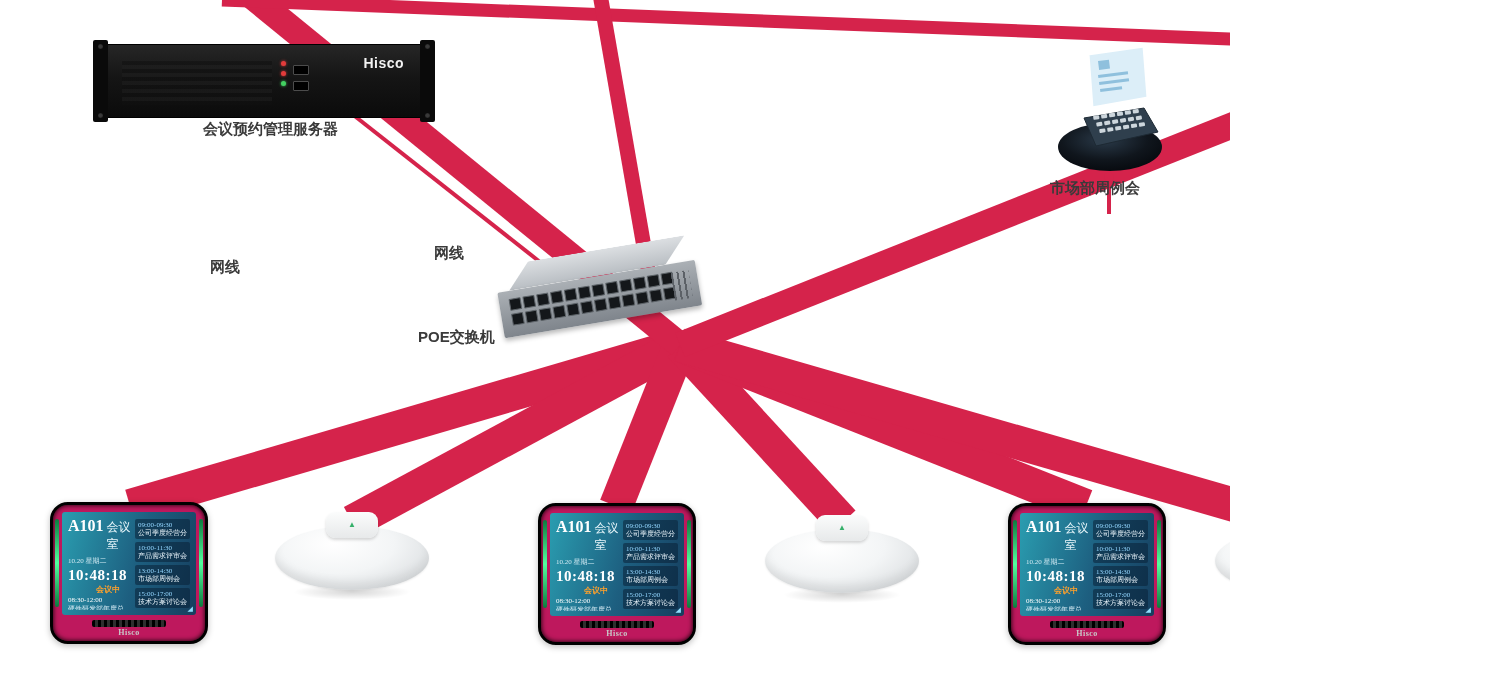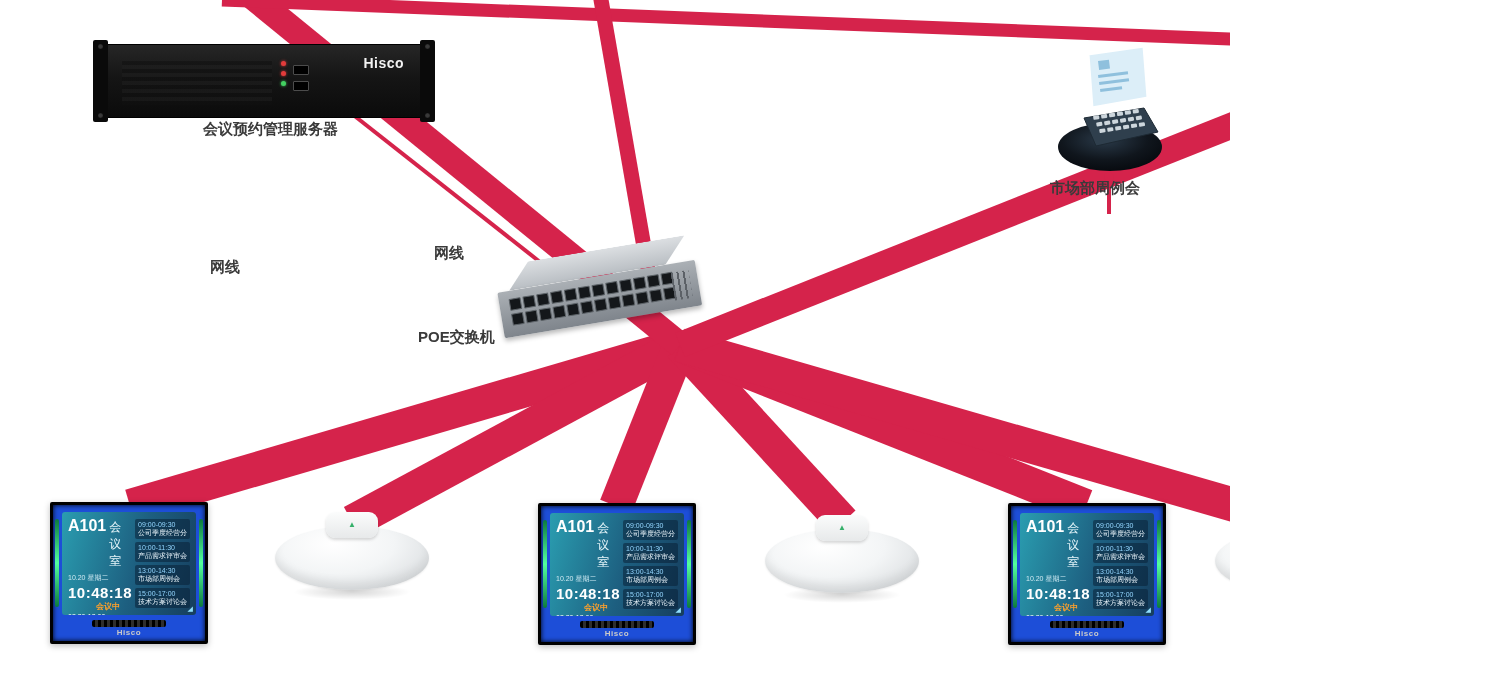--- a/index.html
+++ b/index.html
@@ -35,22 +35,22 @@
   .sw-ports{position:absolute;left:10px;top:8px;width:156px;height:30px;
     display:grid;grid-template-columns:repeat(12,1fr);grid-auto-rows:13px;gap:2px;}
   .port{width:10px;height:10px;background:#14171a;border:1px solid #5d6artial;border:1px solid #5d6368;border-radius:1px;}
   .sw-vents{position:absolute;right:8px;top:9px;width:18px;height:28px;
     background:repeating-linear-gradient(90deg,#5c6167 0 2px,transparent 2px 6px);}
 
   
   .laptop{position:absolute;left:1052px;top:34px;width:116px;height:140px;}
 
   
-  .tablet{position:absolute;width:152px;height:136px;background:#1d4ed8;border:3px solid #000;border-radius:2px;
-    box-shadow:inset 0 0 5px #000, 0 2px 6px rgba(0,0,0,.25);}
+  .tablet{position:absolute;width:152px;height:136px;background:#be185d;border:3px solid #000;border-radius:18px;
+    box-shadow:inset 0 0 5px #000, 0 2px 6px rgba(0,0,0,.25);font-family:Liberation Serif, serif;}
   .t-glow{position:absolute;top:14px;bottom:34px;width:4px;border-radius:2px;
     background:linear-gradient(#0c7a3e,#52ff9e 50%,#0c7a3e);filter:blur(.6px);}
   .t-glow.l{left:2px;} .t-glow.r{right:2px;}
   .t-screen{position:absolute;left:9px;top:7px;right:9px;bottom:26px;border-radius:3px;overflow:hidden;
     background:linear-gradient(105deg,#2a9db0,#1d5f80 55%,#163e5e);display:flex;gap:4px;padding:5px 6px;box-sizing:border-box;}
   .t-left{flex:1.15;display:flex;flex-direction:column;min-width:0;}
   .t-room-row{display:flex;align-items:baseline;gap:3px;}
   .t-room{font-size:16px;font-weight:bold;color:#fff;}
   .t-suffix{font-size:12px;color:#e9f7fb;}
   .t-date{font-size:7px;color:#cfe9f2;margin-top:3px;}

